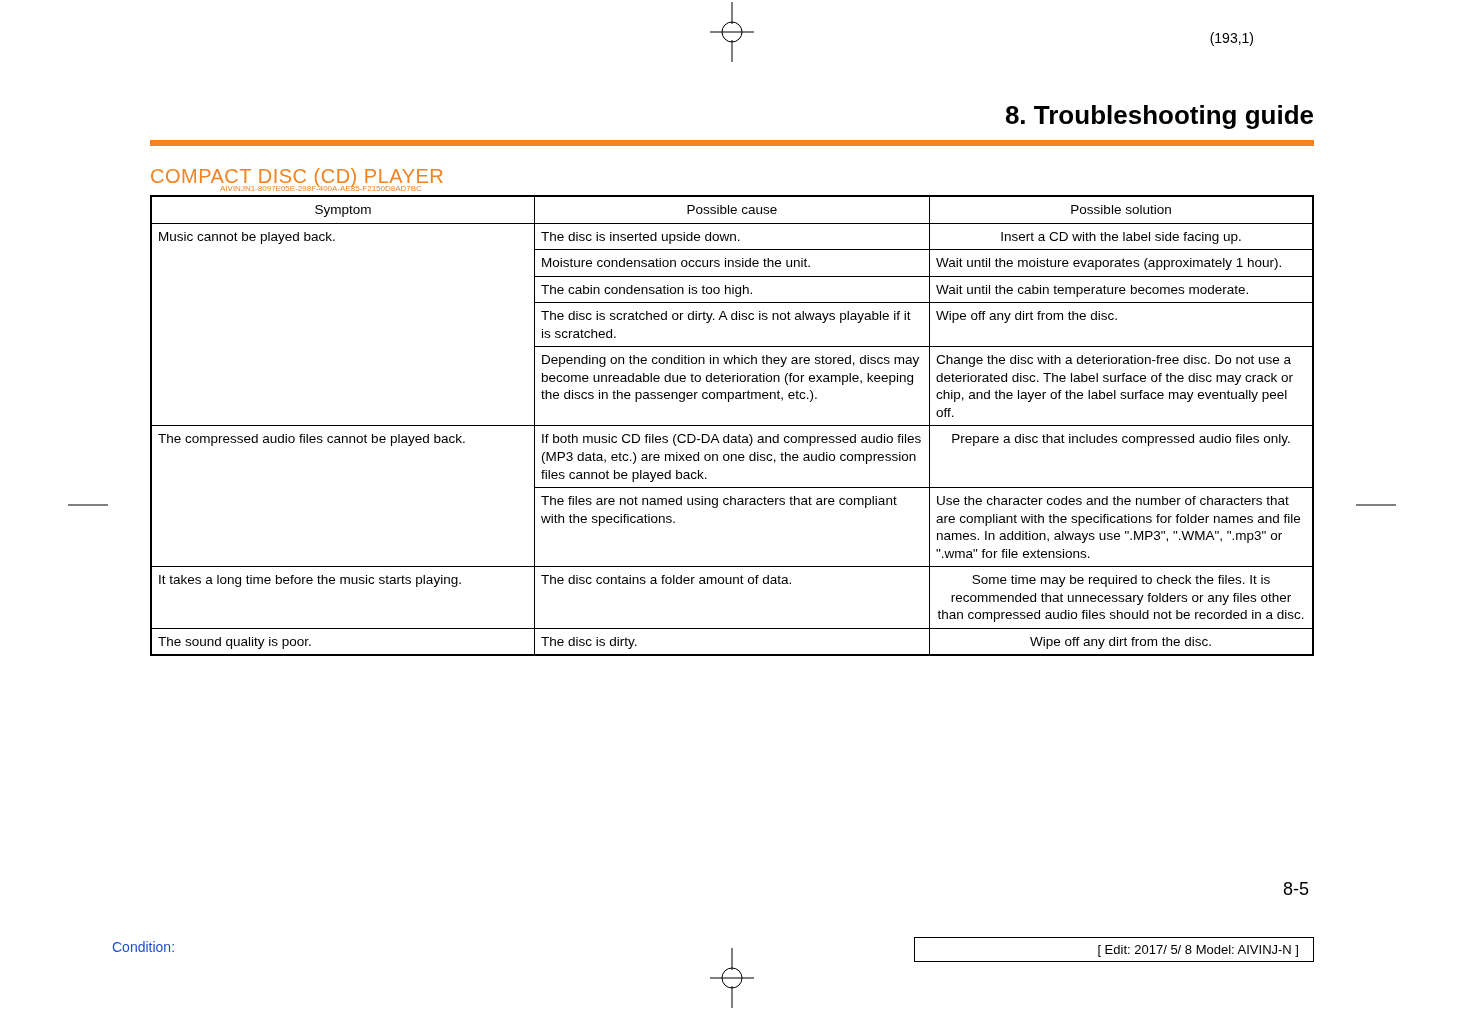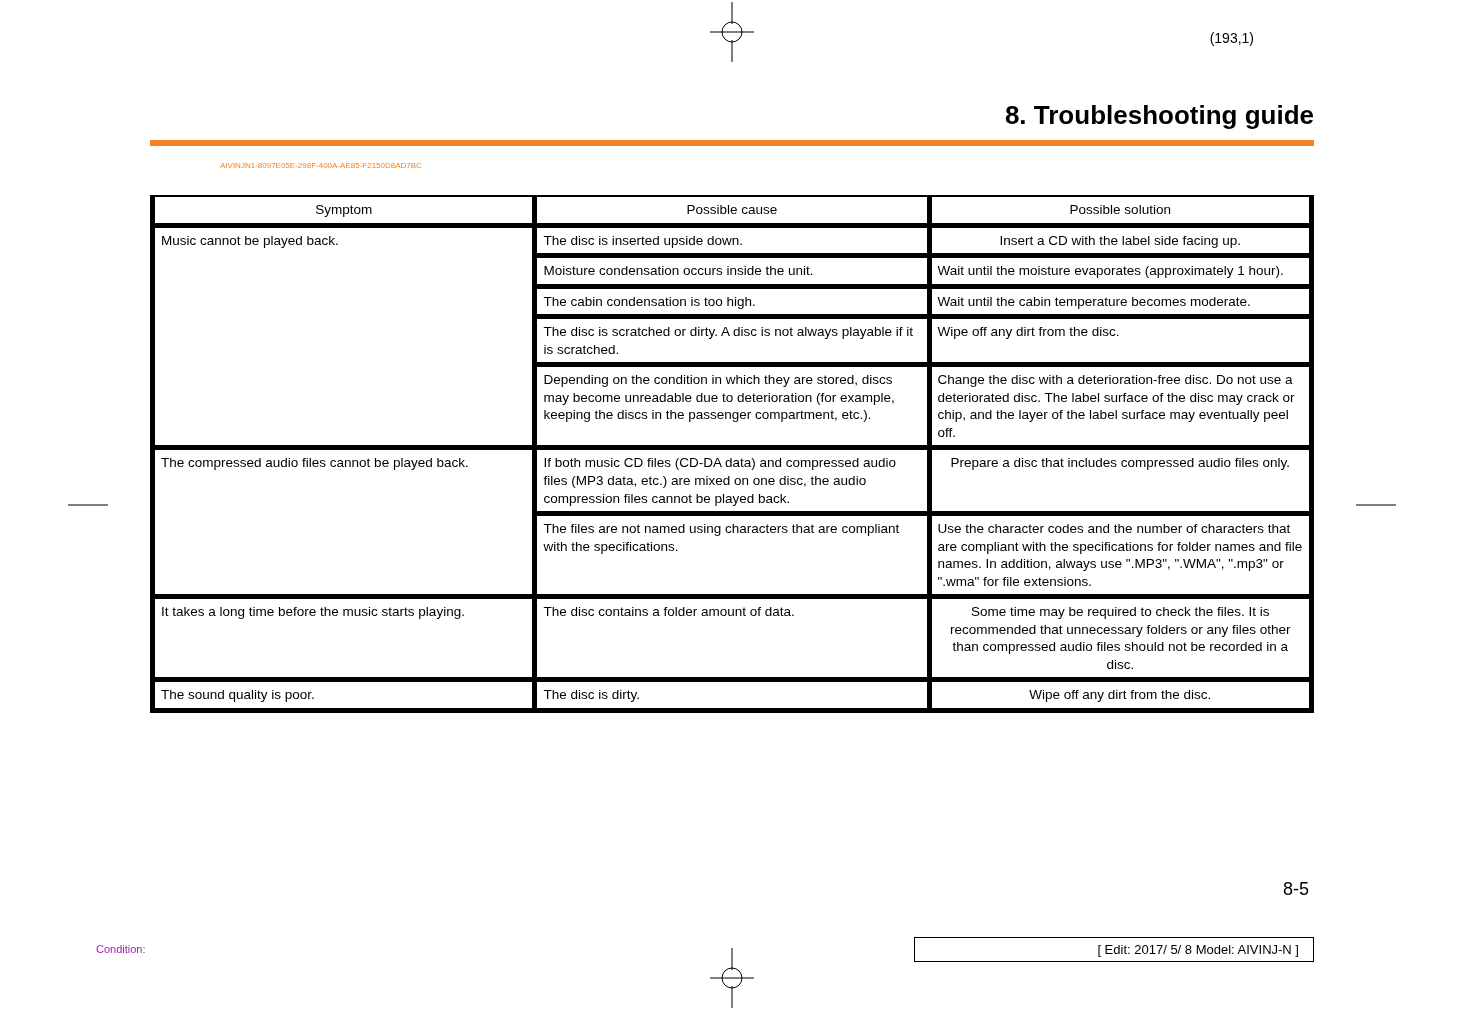--- a/index.html
+++ b/index.html
@@ -63,21 +63,21 @@
     position: absolute;
     top: 195px;
     left: 150px;
     right: 150px;
     border-collapse: collapse;
     width: calc(100% - 300px);
     table-layout: fixed;
     padding-left: 8px;
   }
   .tbl th, .tbl td {
-    border: 5px solid #000000;
+    border: 1px solid #000000;
     padding: 4px 6px;
     vertical-align: top;
     font-size: 13.5px;
     line-height: 1.3;
   }
   .tbl th {
     font-weight: normal;
     text-align: center;
     background: #fff;
   }
@@ -88,23 +88,23 @@
   .tbl { border: 2px solid #000; }
   .page-num {
     position: absolute;
     bottom: 110px;
     right: 155px;
     font-size: 18px;
   }
   .condition {
     position: absolute;
     bottom: 55px;
-    left: 96px;
-    color: #a21caf;
-    font-size: 11px;
+    left: 112px;
+    color: #1d4ed8;
+    font-size: 14px;
   }
   .edit-box {
     position: absolute;
     bottom: 48px;
     right: 150px;
     border: 1px solid #000;
     padding: 4px 14px 4px 10px;
     font-size: 13px;
     width: 400px;
     text-align: right;
@@ -133,20 +133,21 @@
 </div>
 <div class="side-tick-l"></div>
 <div class="side-tick-r"></div>
 
 <div class="page-coord">(193,1)</div>
 
 <div class="section-title">8. Troubleshooting guide</div>
 <div class="orange-rule"></div>
 
 <div class="player-heading">
+  <span>COMPACT DISC (CD) PLAYER</span>
   <span class="trace">AIVINJN1-8097E05E-298F-400A-AE85-F2150D8AD7BC</span>
 </div>
 
 <table class="tbl">
   <thead>
     <tr>
       <th>Symptom</th>
       <th>Possible cause</th>
       <th>Possible solution</th>
     </tr>

